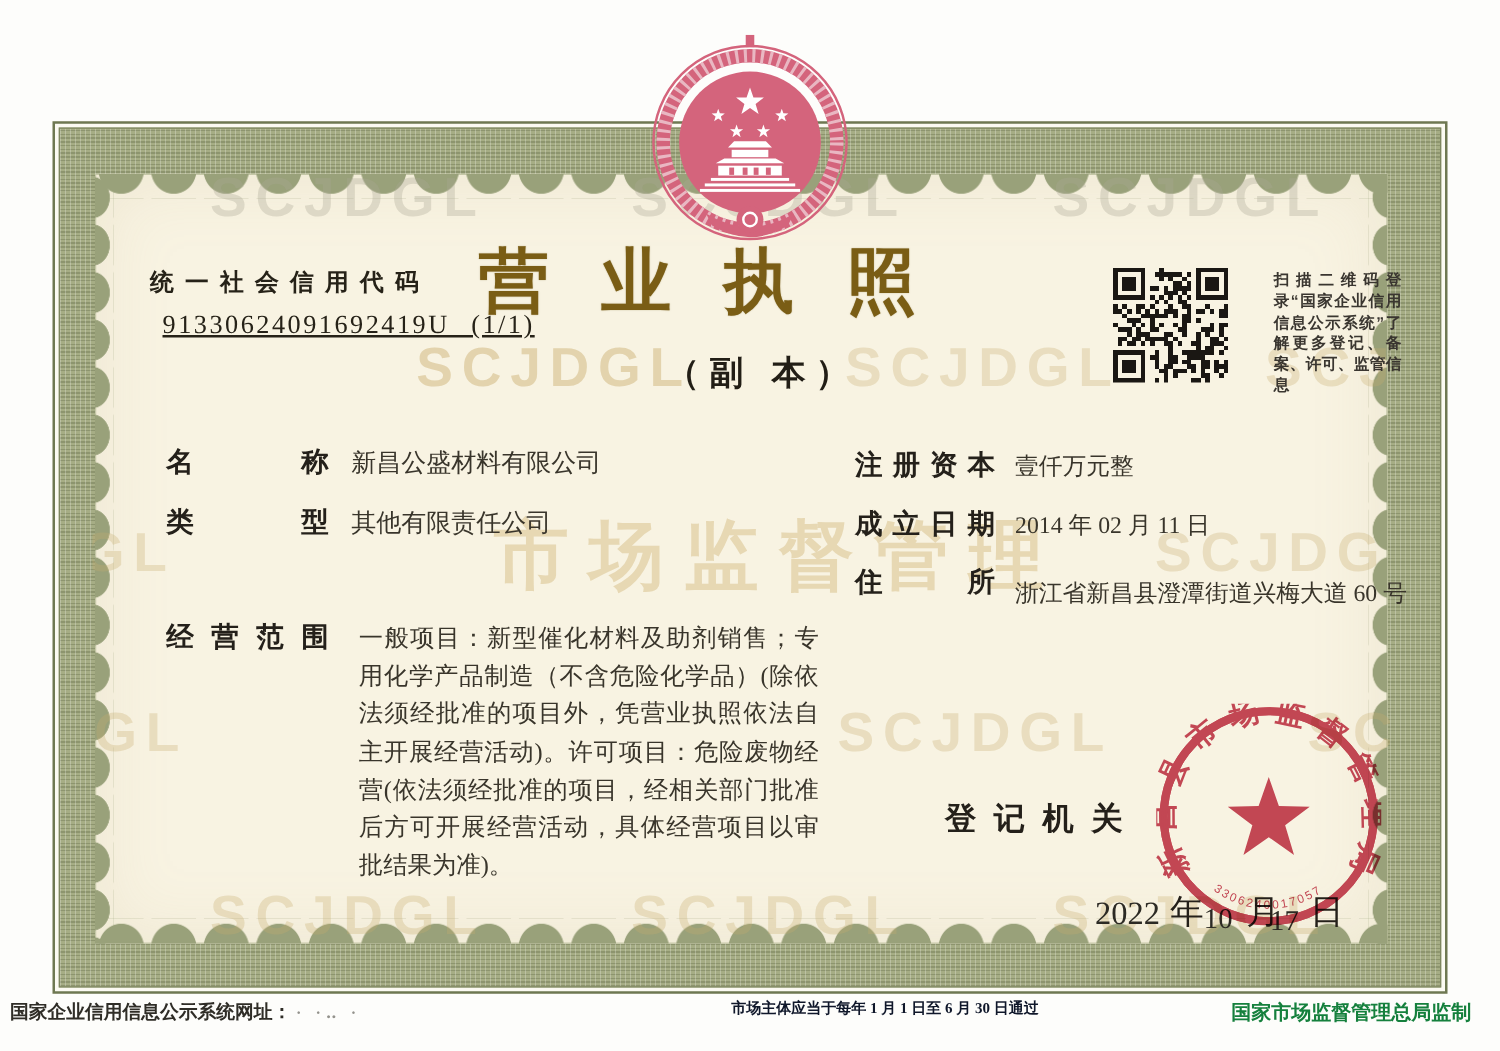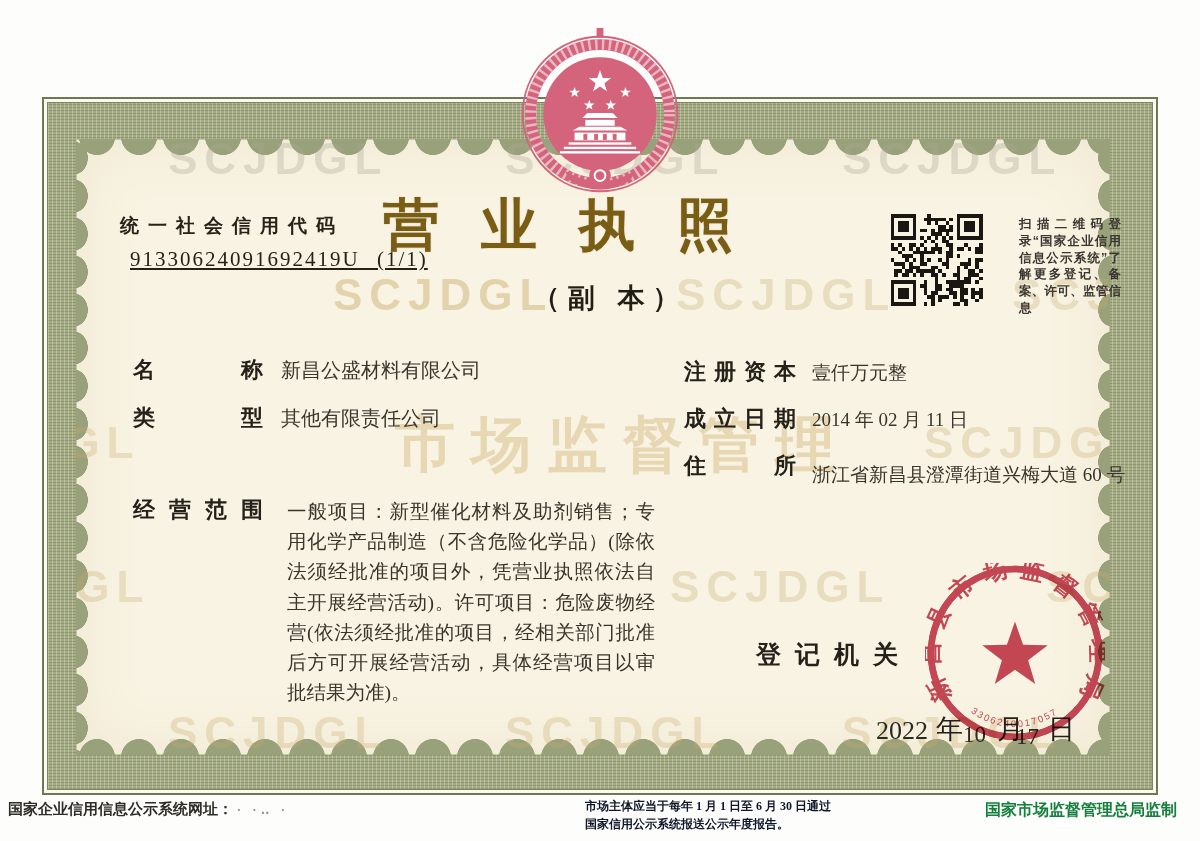--- a/index.html
+++ b/index.html
@@ -519,17 +519,16 @@
       </text>
     </svg>
   </div>
 
   <div class="footer f-left">
     <span>国家企业信用信息公示系统网址：</span>
     <span class="f-marks">· ·‥ ·</span>
   </div>
   <div class="footer f-mid">
     <div>市场主体应当于每年 1 月 1 日至 6 月 30 日通过</div>
-    <div>国家信用公示系统报送公示年度报告。</div>
   </div>
   <div class="footer f-right">国家市场监督管理总局监制</div>
 
 </div>
 
 </body></html>

